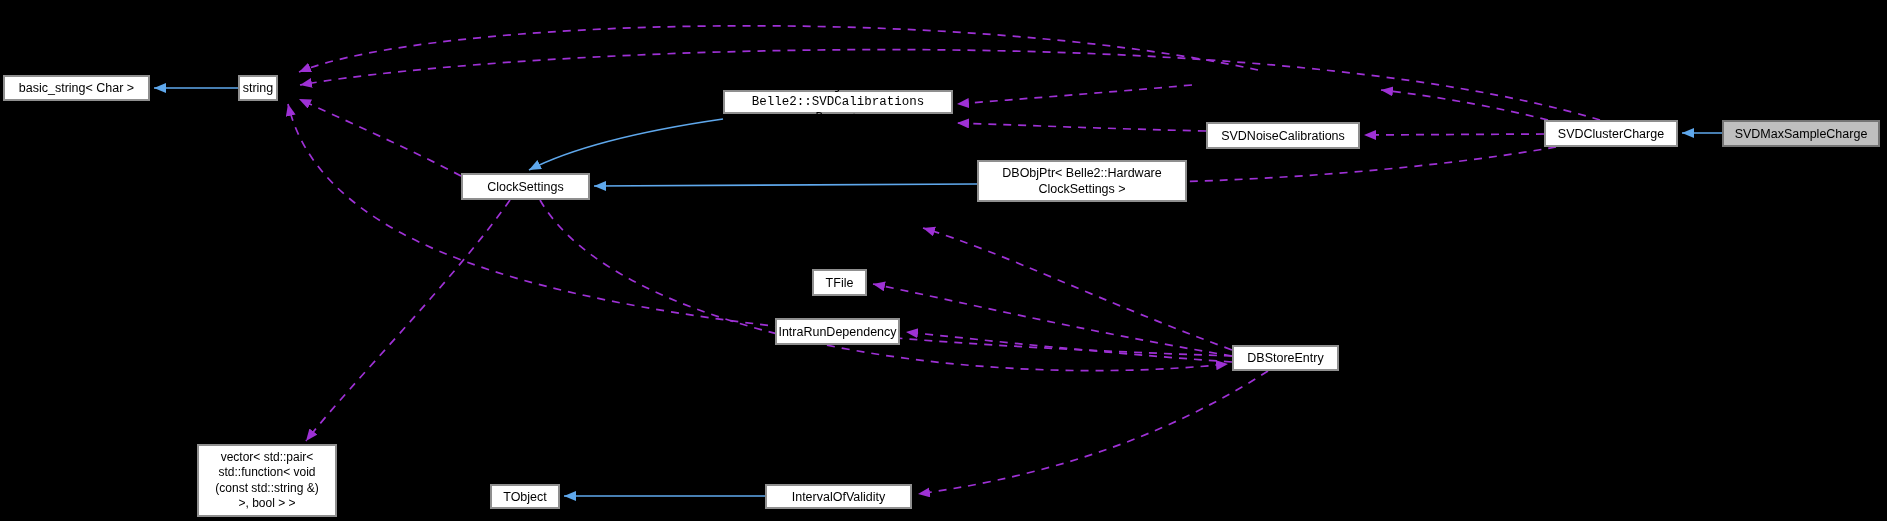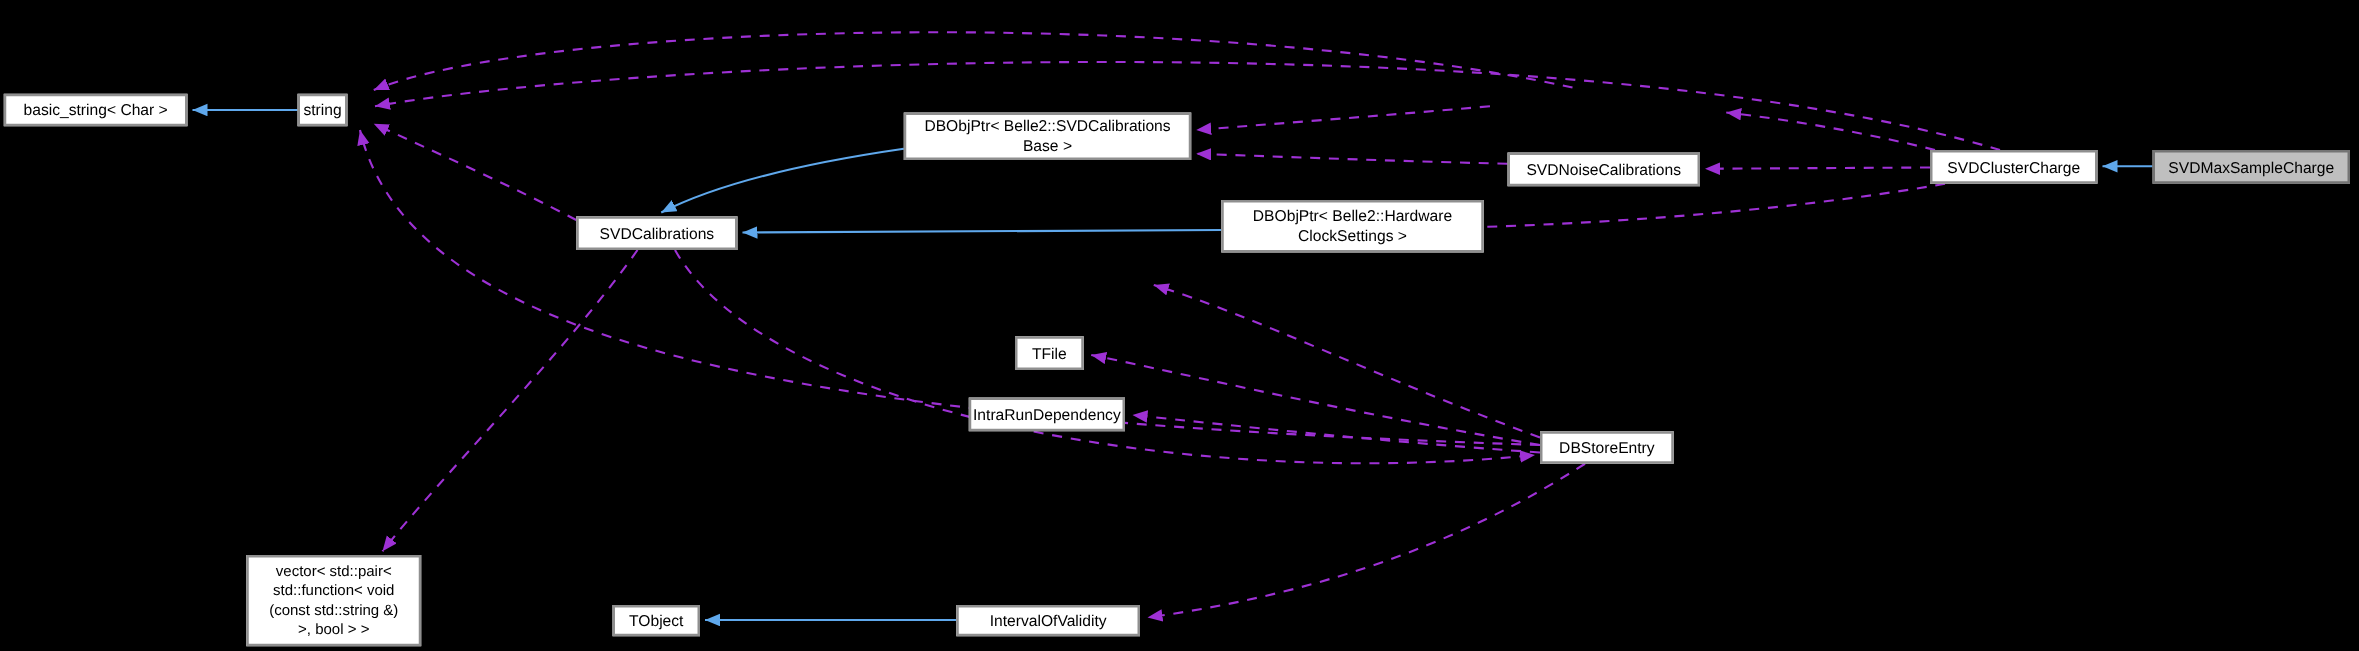--- a/index.html
+++ b/index.html
@@ -63,31 +63,31 @@
     <path class="edge usage" d="M 1232 350 C 1102 302 1002 252 923 228" marker-end="url(#arrow-purple)"></path>
     <path class="edge usage" d="M 1232 356 C 1082 331 952 300 873 284" marker-end="url(#arrow-purple)"></path>
     <path class="edge usage" d="M 1232 362 C 1102 353 992 341 906 332" marker-end="url(#arrow-purple)"></path>
     <path class="edge usage" d="M 1268 371 C 1142 452 1012 481 918 494" marker-end="url(#arrow-purple)"></path>
   </svg>
 
   <div class="node" style="left:3px;top:75px;width:147px;height:26px;">basic_string&lt; Char &gt;</div>
 
   <div class="node" style="left:238px;top:75px;width:40px;height:26px;">string</div>
 
-  <div class="node" style="left:723px;top:90px;width:230px;height:38px;">DBObjPtr&lt; Belle2::SVDCalibrations
+  <div class="node" style="left:723px;top:90px;width:230px;height:24px;font-family:Liberation Mono, monospace;">DBObjPtr&lt; Belle2::SVDCalibrations
 Base &gt;</div>
 
 
   <div class="node" style="left:1206px;top:122px;width:154px;height:27px;">SVDNoiseCalibrations</div>
 
   <div class="node" style="left:1544px;top:120px;width:134px;height:27px;">SVDClusterCharge</div>
 
   <div class="node highlight" style="left:1722px;top:120px;width:158px;height:27px;">SVDMaxSampleCharge</div>
 
-  <div class="node" style="left:461px;top:173px;width:129px;height:27px;">SVDCalibrations</div>
+  <div class="node" style="left:461px;top:173px;width:129px;height:27px;">ClockSettings</div>
 
   <div class="node" style="left:977px;top:160px;width:210px;height:42px;">DBObjPtr&lt; Belle2::Hardware
 ClockSettings &gt;</div>
 
 
   <div class="node" style="left:812px;top:269px;width:55px;height:27px;">TFile</div>
 
   <div class="node" style="left:775px;top:318px;width:125px;height:27px;">IntraRunDependency</div>
 
   <div class="node" style="left:1232px;top:345px;width:107px;height:26px;">DBStoreEntry</div>

